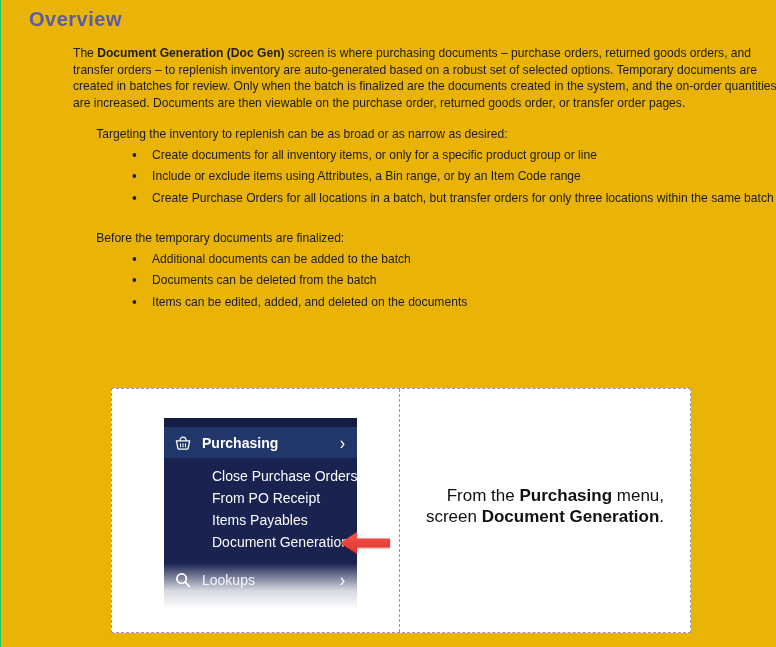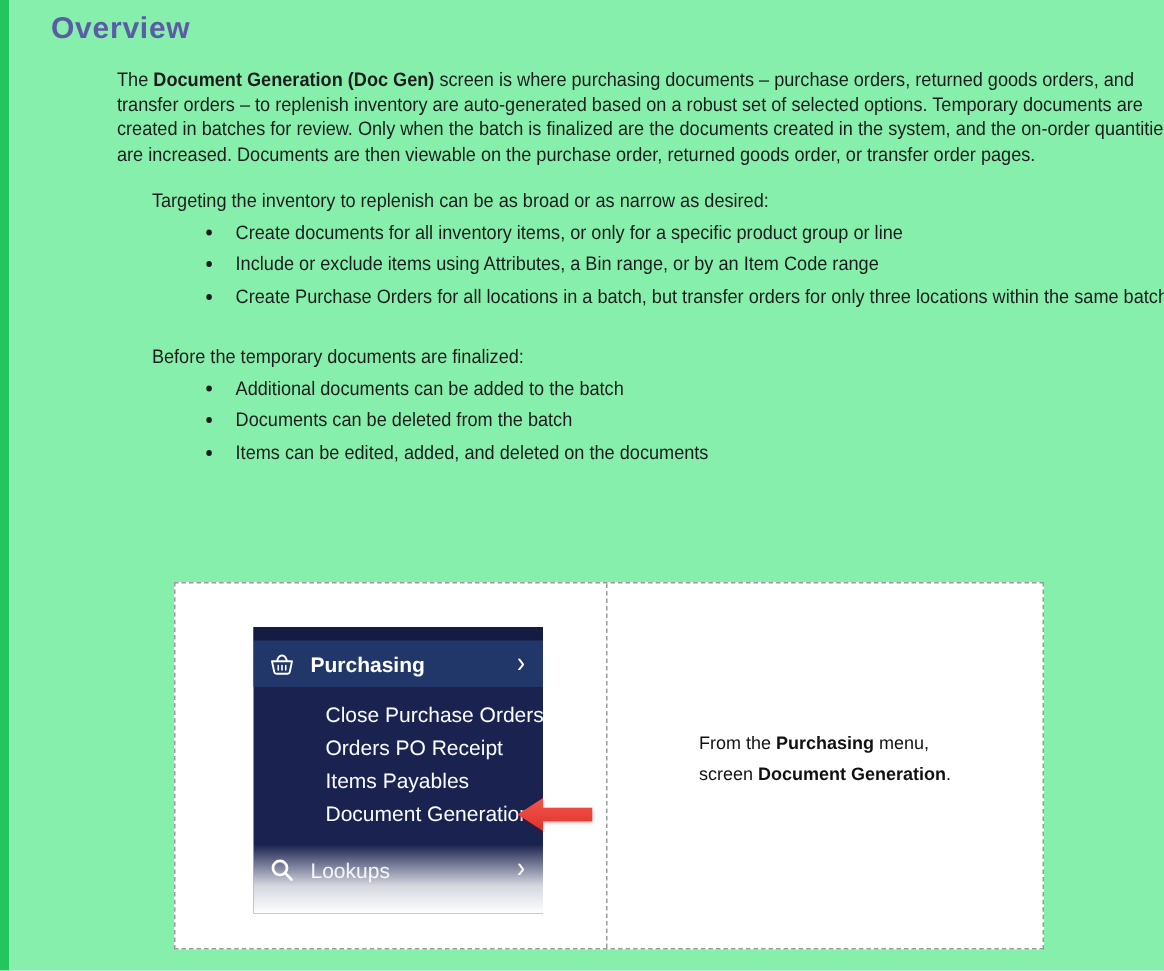--- a/index.html
+++ b/index.html
@@ -1,21 +1,21 @@
 <!DOCTYPE html>
 <html><head>
 <meta charset="utf-8">
 <style>
   html,body{margin:0;padding:0;}
   body{
     width:776px;height:647px;overflow:hidden;background:#ffffff;
     font-family:"Liberation Sans",sans-serif;color:#1c1c1c;position:relative;
   }
   .page{
-    position:absolute;inset:0;border-left:6px solid #22c55e;background:#86efac;
+    position:absolute;inset:0;border-left:1px solid #22c55e;background:#eab308;
   }
   h1.page-title{
     margin:8px 0 0 28px;font-size:20px;font-weight:bold;letter-spacing:.5px;
     color:#5b5ba6;font-family:"Liberation Sans",sans-serif;
   }
   
   .content{
     margin:14px 0 0 72px;width:757px;transform:scaleX(0.93);transform-origin:0 0;
     font-size:13px;line-height:16.5px;
   }
@@ -29,21 +29,21 @@
   .figure{
     position:absolute;left:110px;top:388px;width:580px;height:245px;
     border:1px dashed #9a9a9a;box-sizing:border-box;display:flex;background:#fff;
   }
   .figure-cell{box-sizing:border-box;}
   .figure-cell.left{width:287px;position:relative;}
   .figure-cell.right{
     flex:1;border-left:1px dashed #9a9a9a;display:flex;align-items:center;justify-content:center;
   }
   .caption{
-    margin:0 0 10px 0;text-align:left;font-size:12px;line-height:21px;color:#111;
+    margin:0 0 10px 0;text-align:right;font-size:17px;line-height:21px;color:#111;
   }
 
   
   .menu{
     position:absolute;left:52px;top:29px;width:193px;background:#1a2350;
     padding-bottom:14px;color:#fff;font-size:14px;
   }
   .menu-topstrip{height:9px;background:#141c44;}
   .menu-header{
     height:31px;background:#21376a;display:flex;align-items:center;padding:0 12px 0 8px;
@@ -112,21 +112,21 @@
               <path d="M4 8h16l-1.8 8.6a1.8 1.8 0 0 1-1.8 1.4H7.6a1.8 1.8 0 0 1-1.8-1.4L4 8z" fill="none" stroke="#fff" stroke-width="1.5" stroke-linejoin="round"></path>
               <path d="M9 11.5v3.5M12 11.5v3.5M15 11.5v3.5" stroke="#fff" stroke-width="1.3" stroke-linecap="round"></path>
             </svg>
           </span>
           <span class="mh-label">Purchasing</span>
           <span class="chev">›</span>
         </div>
 
         <div class="menu-body">
           <div class="menu-item">Close Purchase Orders</div>
-          <div class="menu-item">Orders PO Receipt</div>
+          <div class="menu-item">From PO Receipt</div>
           <div class="menu-item">Items Payables</div>
           <div class="menu-item">Document Generation</div>
         </div>
 
         <div class="menu-footer">
           <span class="mi">
             <svg width="18" height="18" viewBox="0 0 20 20">
               <circle cx="8.5" cy="8.5" r="5.2" fill="none" stroke="#fff" stroke-width="2"></circle>
               <line x1="12.6" y1="12.6" x2="17" y2="17" stroke="#fff" stroke-width="2" stroke-linecap="round"></line>
             </svg>

